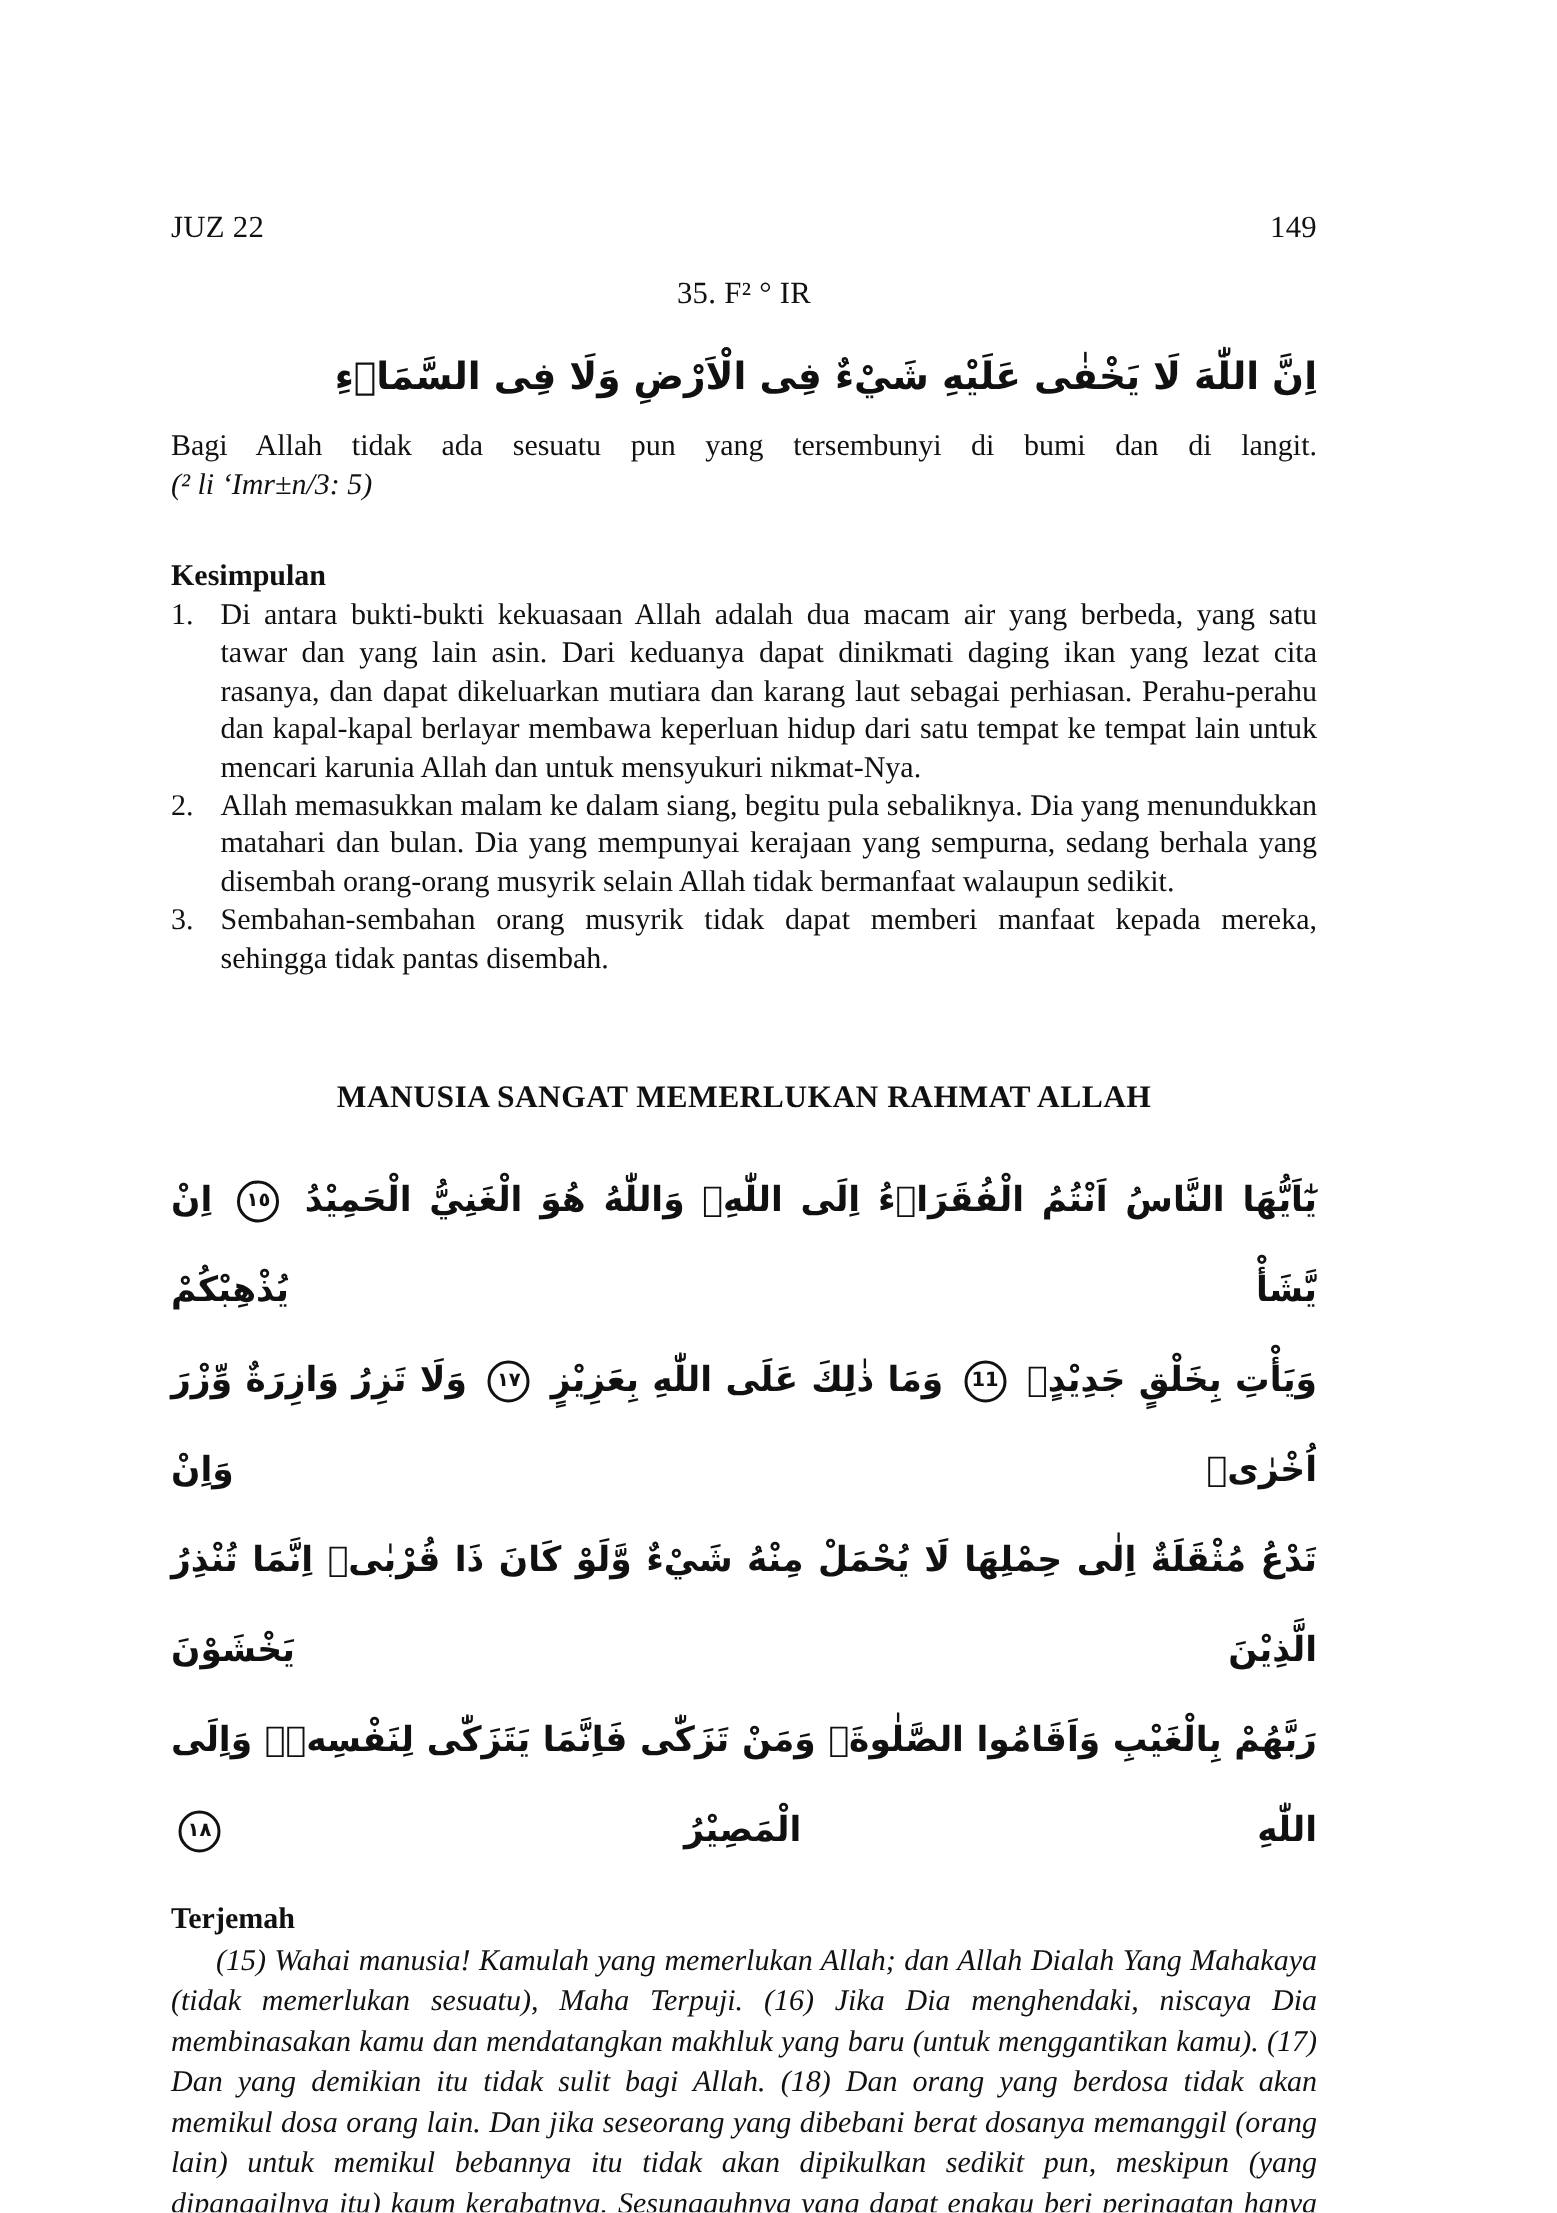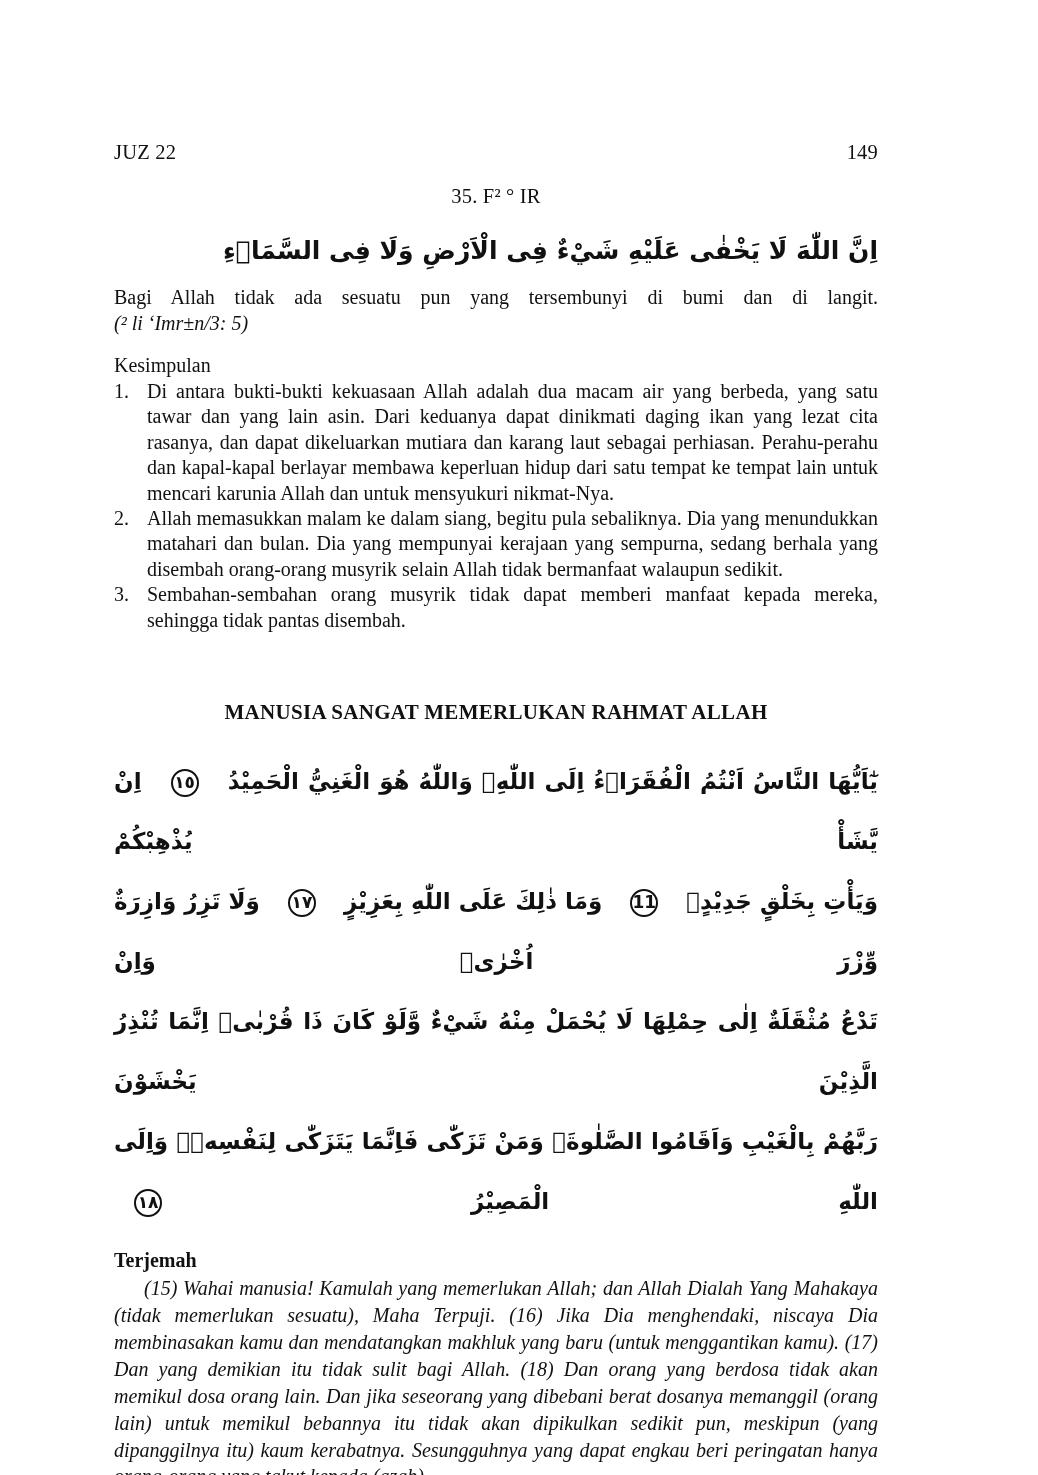--- a/index.html
+++ b/index.html
@@ -49,22 +49,22 @@
     line-height: 25px;
   }
   .quote-reference {
     font-style: italic;
     line-height: 25px;
     margin-top: 1px;
   }
 
   
   .kes-title {
-    margin-top: 17px;
-    font-weight: normal;
+    margin-top: 36px;
+    font-weight: bold;
     line-height: 25px;
   }
   .kes-list { margin-top: 1px; }
   .k-item {
     position: relative;
     padding-left: 33px;
     text-align: justify;
     line-height: 25.4px;
   }
   .k-num { position: absolute; left: 0; top: 0; }
@@ -96,24 +96,24 @@
   }
   .ayah-circle {
     display: inline-flex;
     align-items: center;
     justify-content: center;
     box-sizing: border-box;
     width: 28px;
     height: 28px;
     border: 2px solid #111111;
     border-radius: 50%;
-    font-size: 17px;
+    font-size: 13px;
     font-weight: bold;
     vertical-align: middle;
-    margin: 0 20px;
+    margin: 0 5px;
     line-height: 1;
   }
 
   
   .ter-title {
     margin-top: 16px;
     font-weight: bold;
     line-height: 26px;
   }
   .ter-text {

